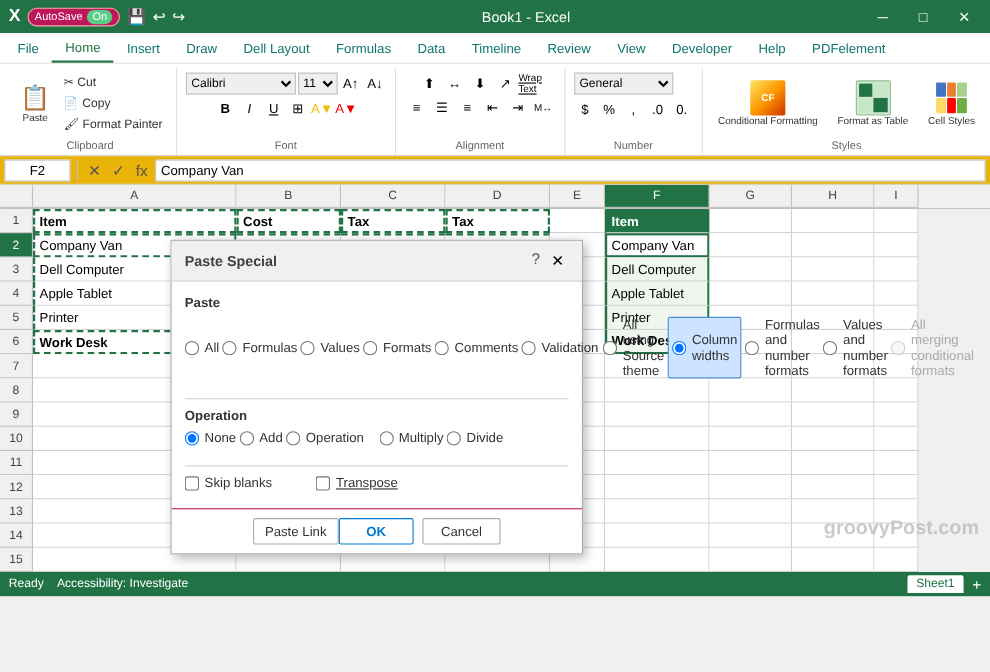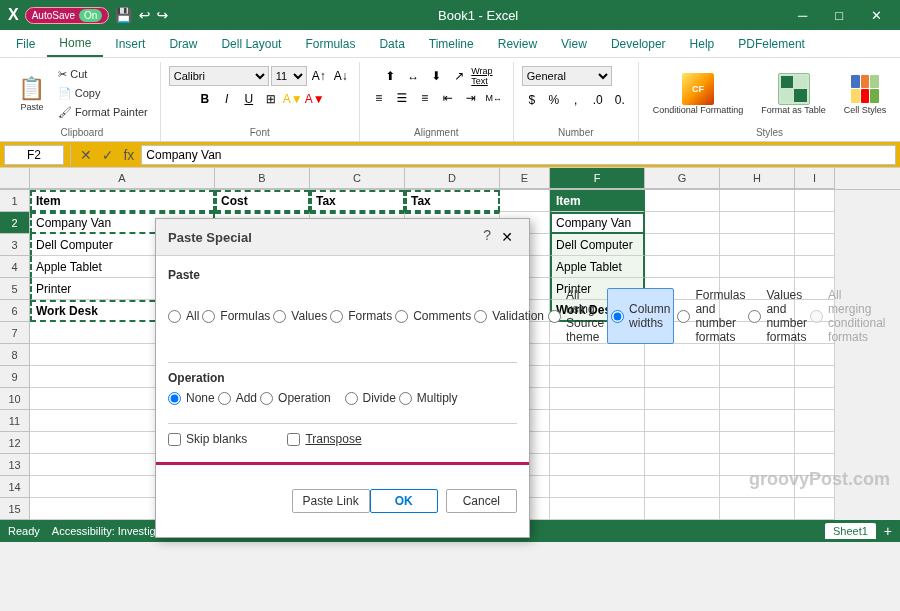--- a/index.html
+++ b/index.html
@@ -93,21 +93,21 @@
     .dialog-body { padding: 12px; }
     .dialog-section-label { font-size: 12px; font-weight: 600; color: #333; margin-bottom: 6px; }
     .radio-group { display: flex; flex-direction: row; gap: 3px; margin-bottom: 10px; }
     .radio-row { display: flex; align-items: center; gap: 5px; font-size: 12px; color: #333; }
     .radio-row input[type=radio] { margin: 0; cursor: pointer; }
     .radio-row.highlighted { background: #cce4ff; border: 1px solid #4a90d9; padding: 1px 3px; border-radius: 2px; display: flex; align-items: center; }
     .two-col-paste { display: grid; grid-template-columns: 1fr 1fr; gap: 4px; }
     .dialog-divider { border: none; border-top: 1px solid #d0d0d0; margin: 8px 0; }
     .checkbox-row { display: flex; align-items: center; gap: 5px; font-size: 12px; color: #333; margin-bottom: 4px; }
     .checkbox-row input[type=checkbox] { margin: 0; cursor: pointer; }
-    .dialog-footer { padding: 24px 12px; border-top: 3px solid #be185d; display: flex; justify-content: flex-end; align-items: center; }
+    .dialog-footer { padding: 8px 12px; border-top: 1px solid #be185d; display: flex; justify-content: center; align-items: center; }
     .dialog-footer-right { display: flex; gap: 8px; }
     .btn-primary { background: white; border: 1px solid #0078d4; color: #0078d4; padding: 4px 24px; cursor: pointer; font-size: 12px; border-radius: 2px; font-weight: 600; }
     .btn-secondary { background: white; border: 1px solid #aaa; color: #333; padding: 4px 16px; cursor: pointer; font-size: 12px; border-radius: 2px; }
     .btn-link { background: white; border: 1px solid #aaa; color: #333; padding: 4px 10px; cursor: pointer; font-size: 12px; border-radius: 2px; }
 
     
     .status-bar { background: #217346; color: white; height: 22px; display: flex; align-items: center; padding: 0 8px; font-size: 11px; justify-content: space-between; }
     .status-left { display: flex; gap: 12px; align-items: center; }
     .status-right { display: flex; gap: 8px; align-items: center; }
 
@@ -562,25 +562,25 @@
               <span>Add</span>
           </label>
           <label class="radio-row">
             <input type="radio" name="operation" style=""> 
               <span>Operation</span>
           </label>
         </div>
         <div class="radio-group">
           <label class="radio-row">
             <input type="radio" name="operation" style=""> 
+              <span>Multiply</span>
+          </label>
+          <label class="radio-row">
+            <input type="radio" name="operation" style=""> 
               <span>Divide</span>
-          </label>
-          <label class="radio-row">
-            <input type="radio" name="operation" style=""> 
-              <span>Multiply</span>
           </label>
         </div>
       </div>
 
       <hr class="dialog-divider">
 
       <div style="display:flex; gap:40px;">
         <label class="checkbox-row">
           <input type="checkbox" style=""> 
             <span>Skip blanks</span>

